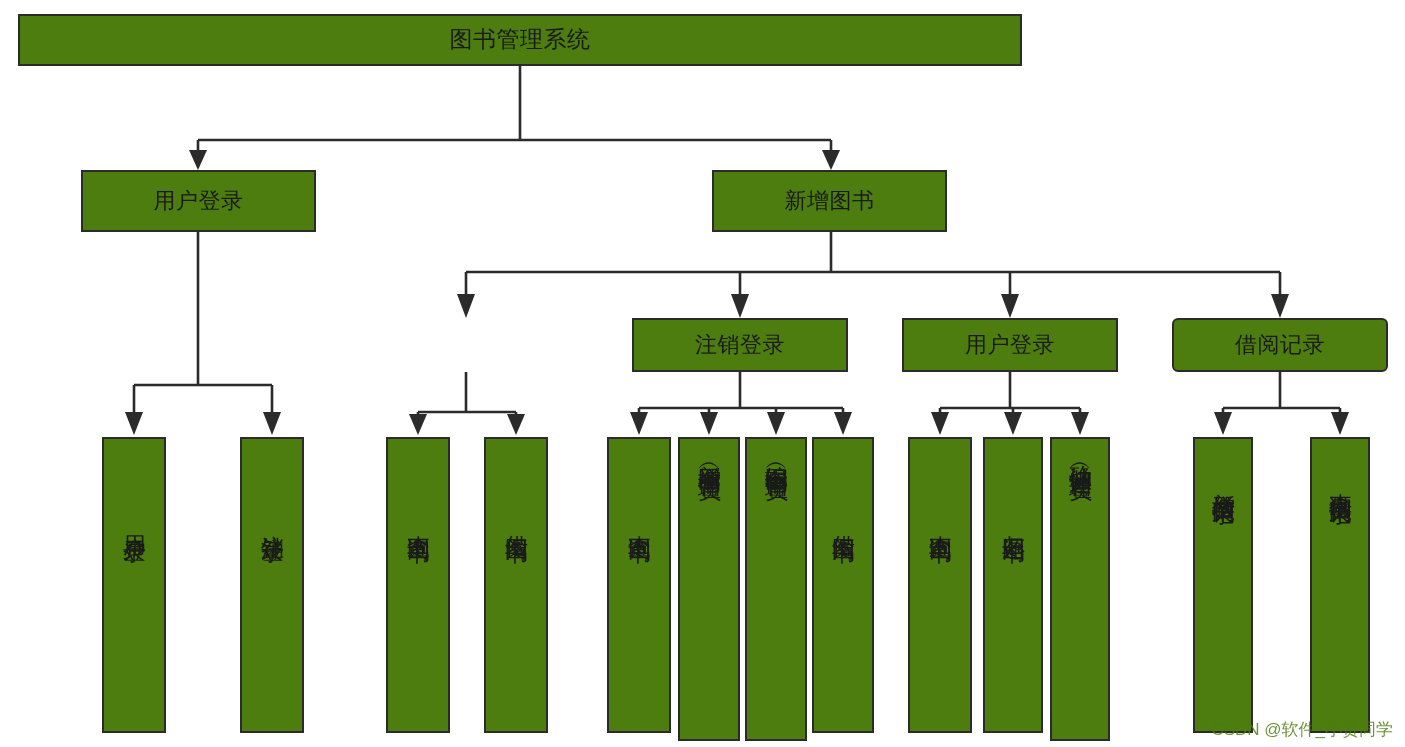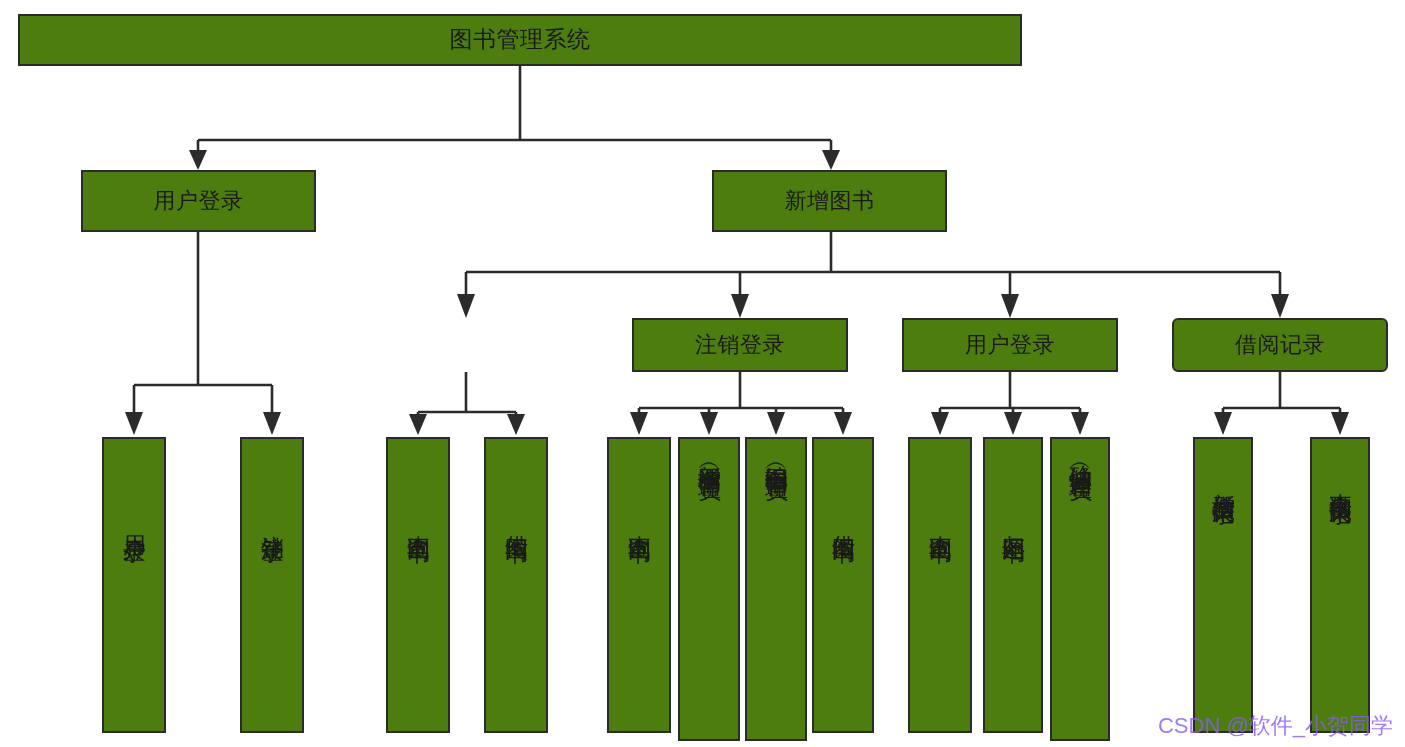--- a/index.html
+++ b/index.html
@@ -67,22 +67,22 @@
     stroke: #2b2b2b;
     stroke-width: 2.6;
     fill: none;
   }
   .arrowhead { fill: #2b2b2b; }
 
   .watermark {
     position: absolute;
     right: 12px;
     bottom: 6px;
-    font-size: 22px;
-    color: #8b5cf6;
+    font-size: 17px;
+    color: #4d7c0f;
     opacity: 0.82;
     white-space: nowrap;
     font-family: "Liberation Sans", "DejaVu Sans", sans-serif;
   }
 </style>
 </head>
 <body>
 
 <div id="diagram-root">
 

